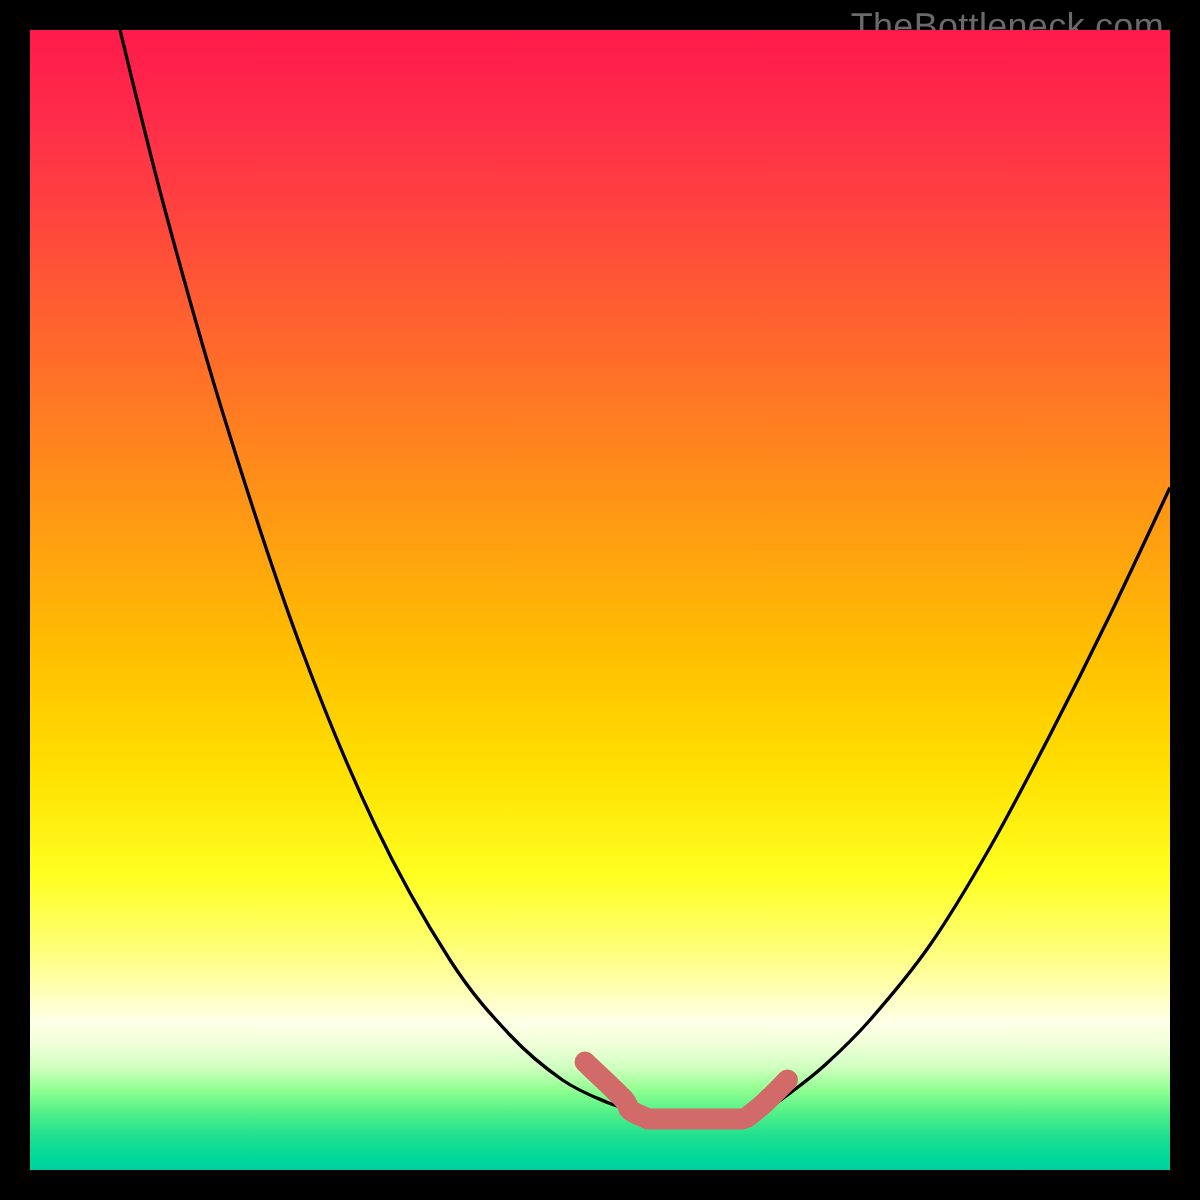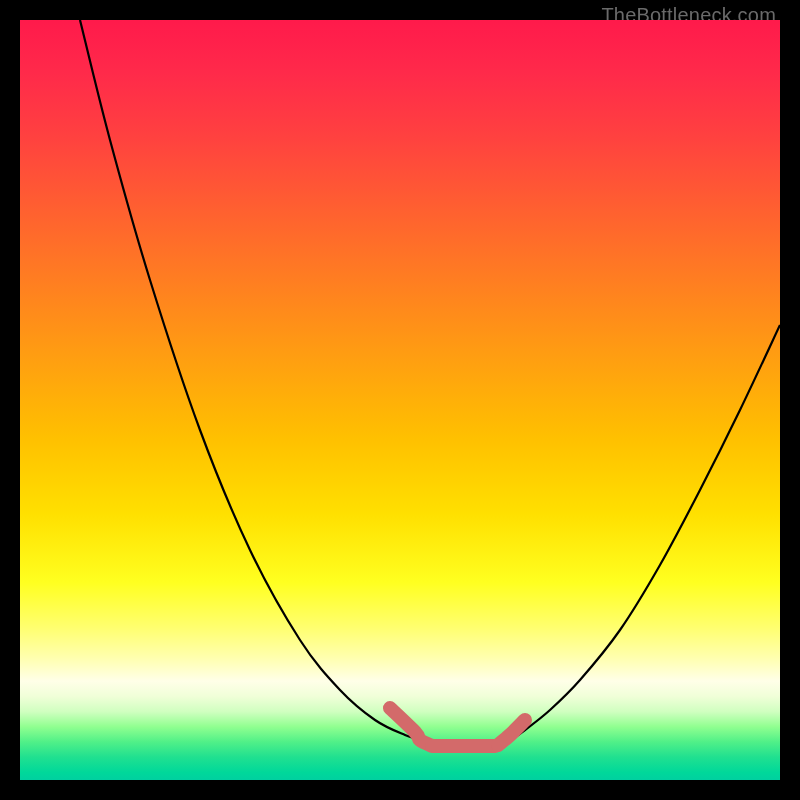--- a/index.html
+++ b/index.html
@@ -42,21 +42,21 @@
       #20e090 97%,
       #00d89a 99%,
       #00d0a0 100%
     );
   }
   .attribution {
     position: absolute;
     top: 4px;
     right: 24px;
     color: #6a6a6a;
-    font-size: 20px;
+    font-size: 24px;
     letter-spacing: 0.2px;
     font-weight: 400;
   }
   svg.plot {
     position: absolute;
     left: 0; top: 0;
   }
 </style>
 </head>
 <body>

